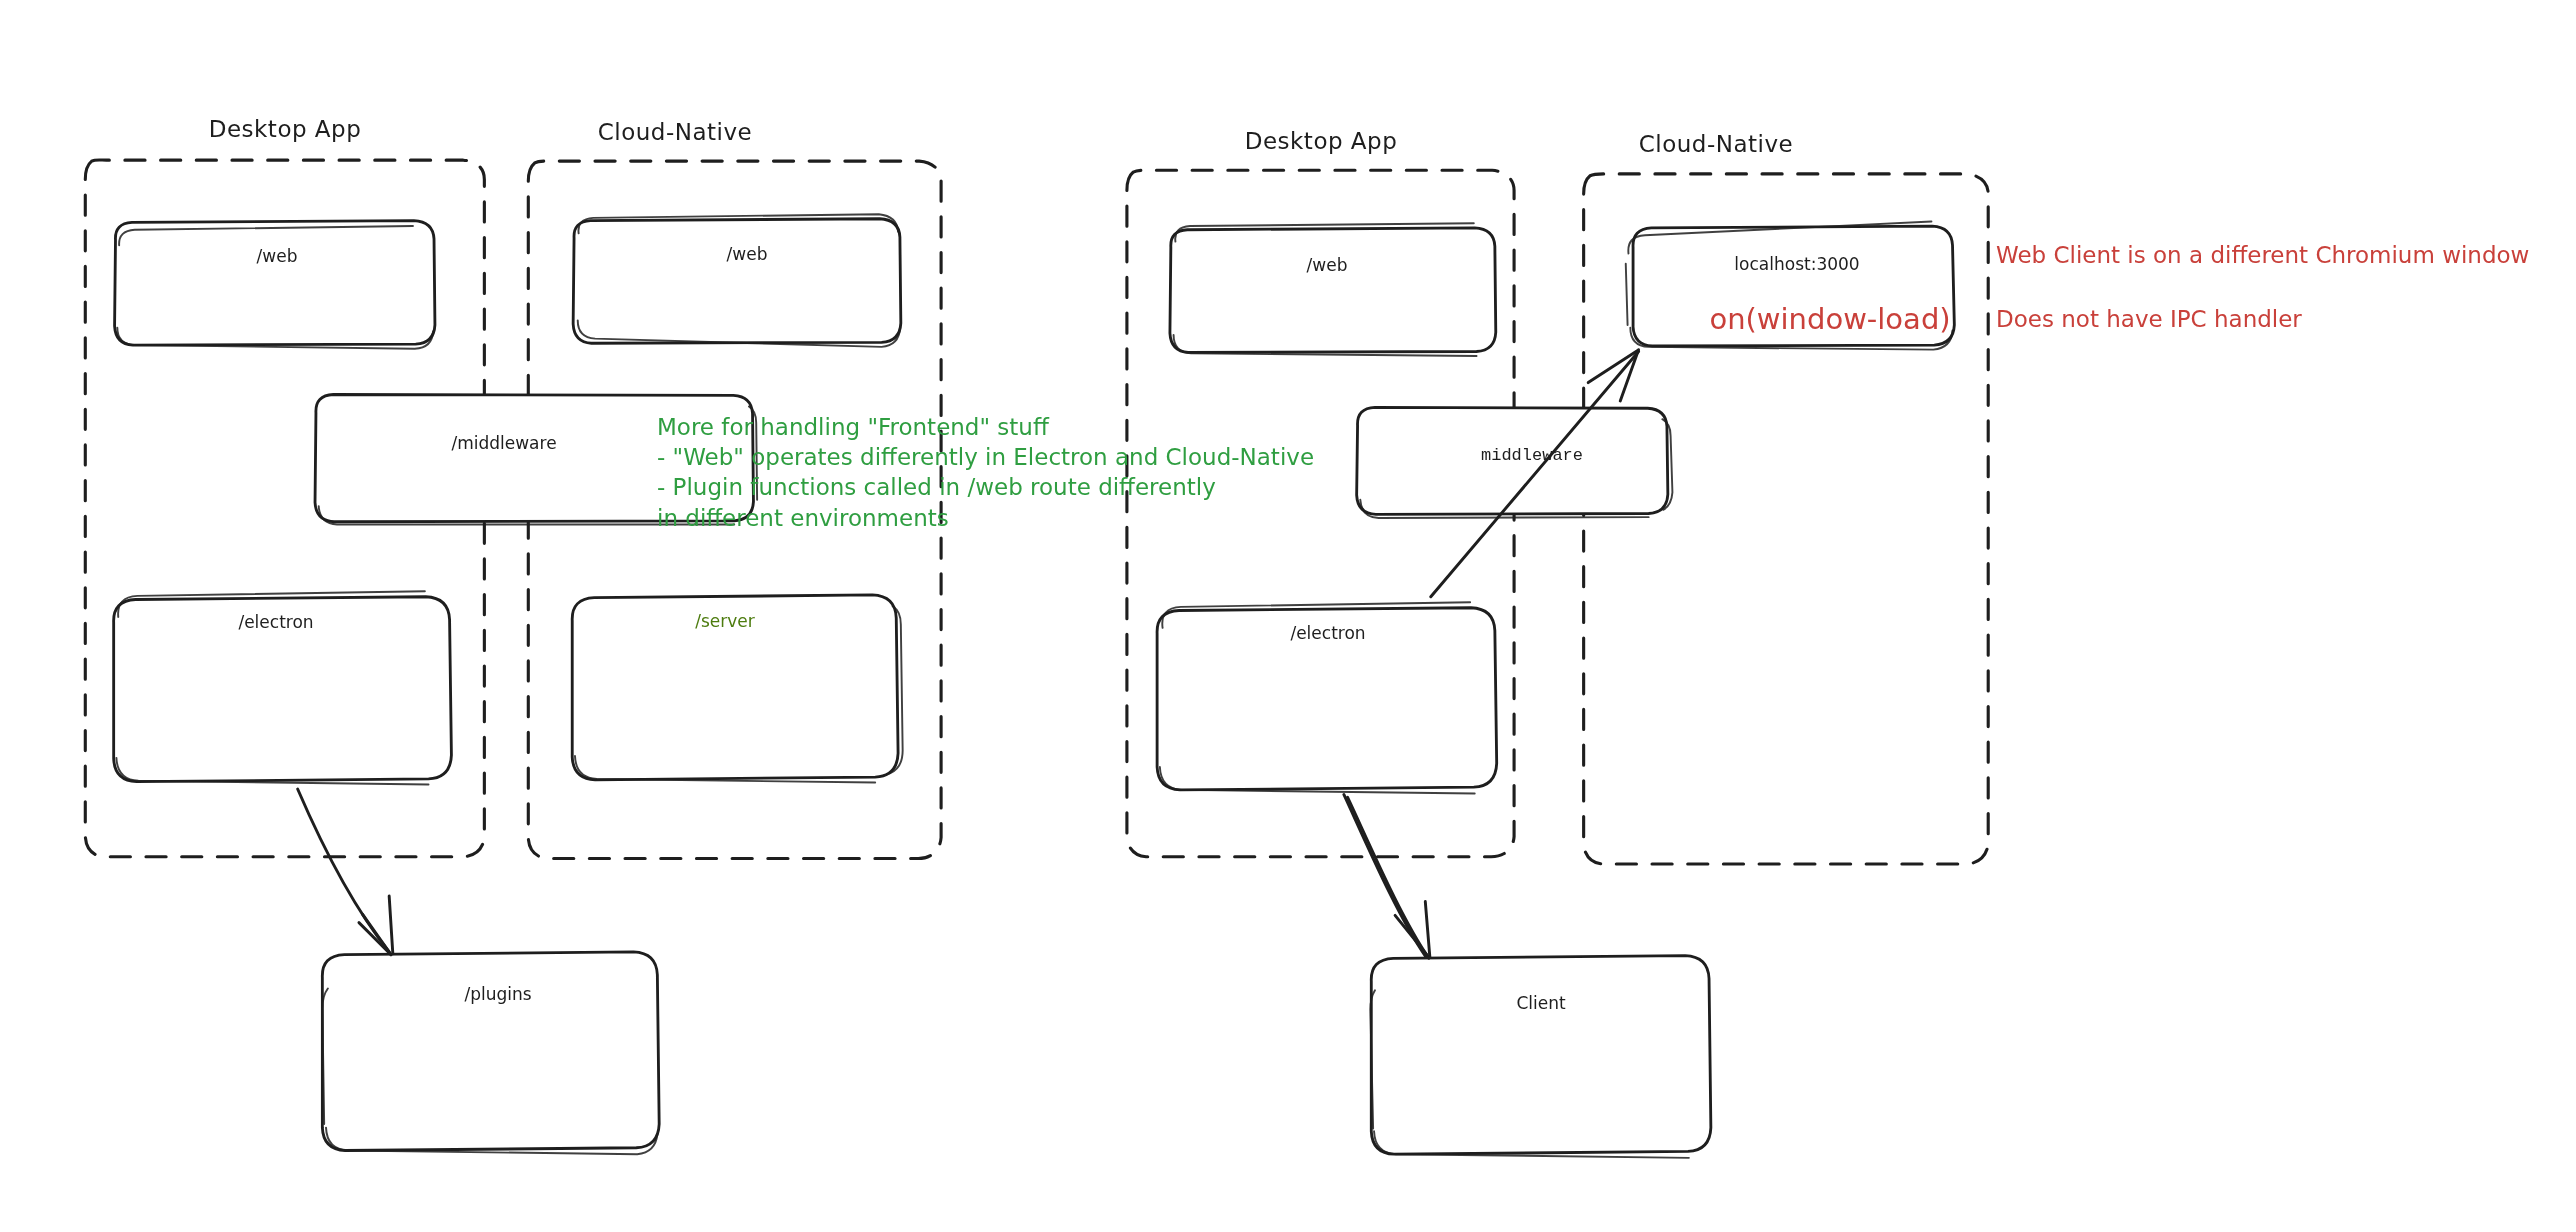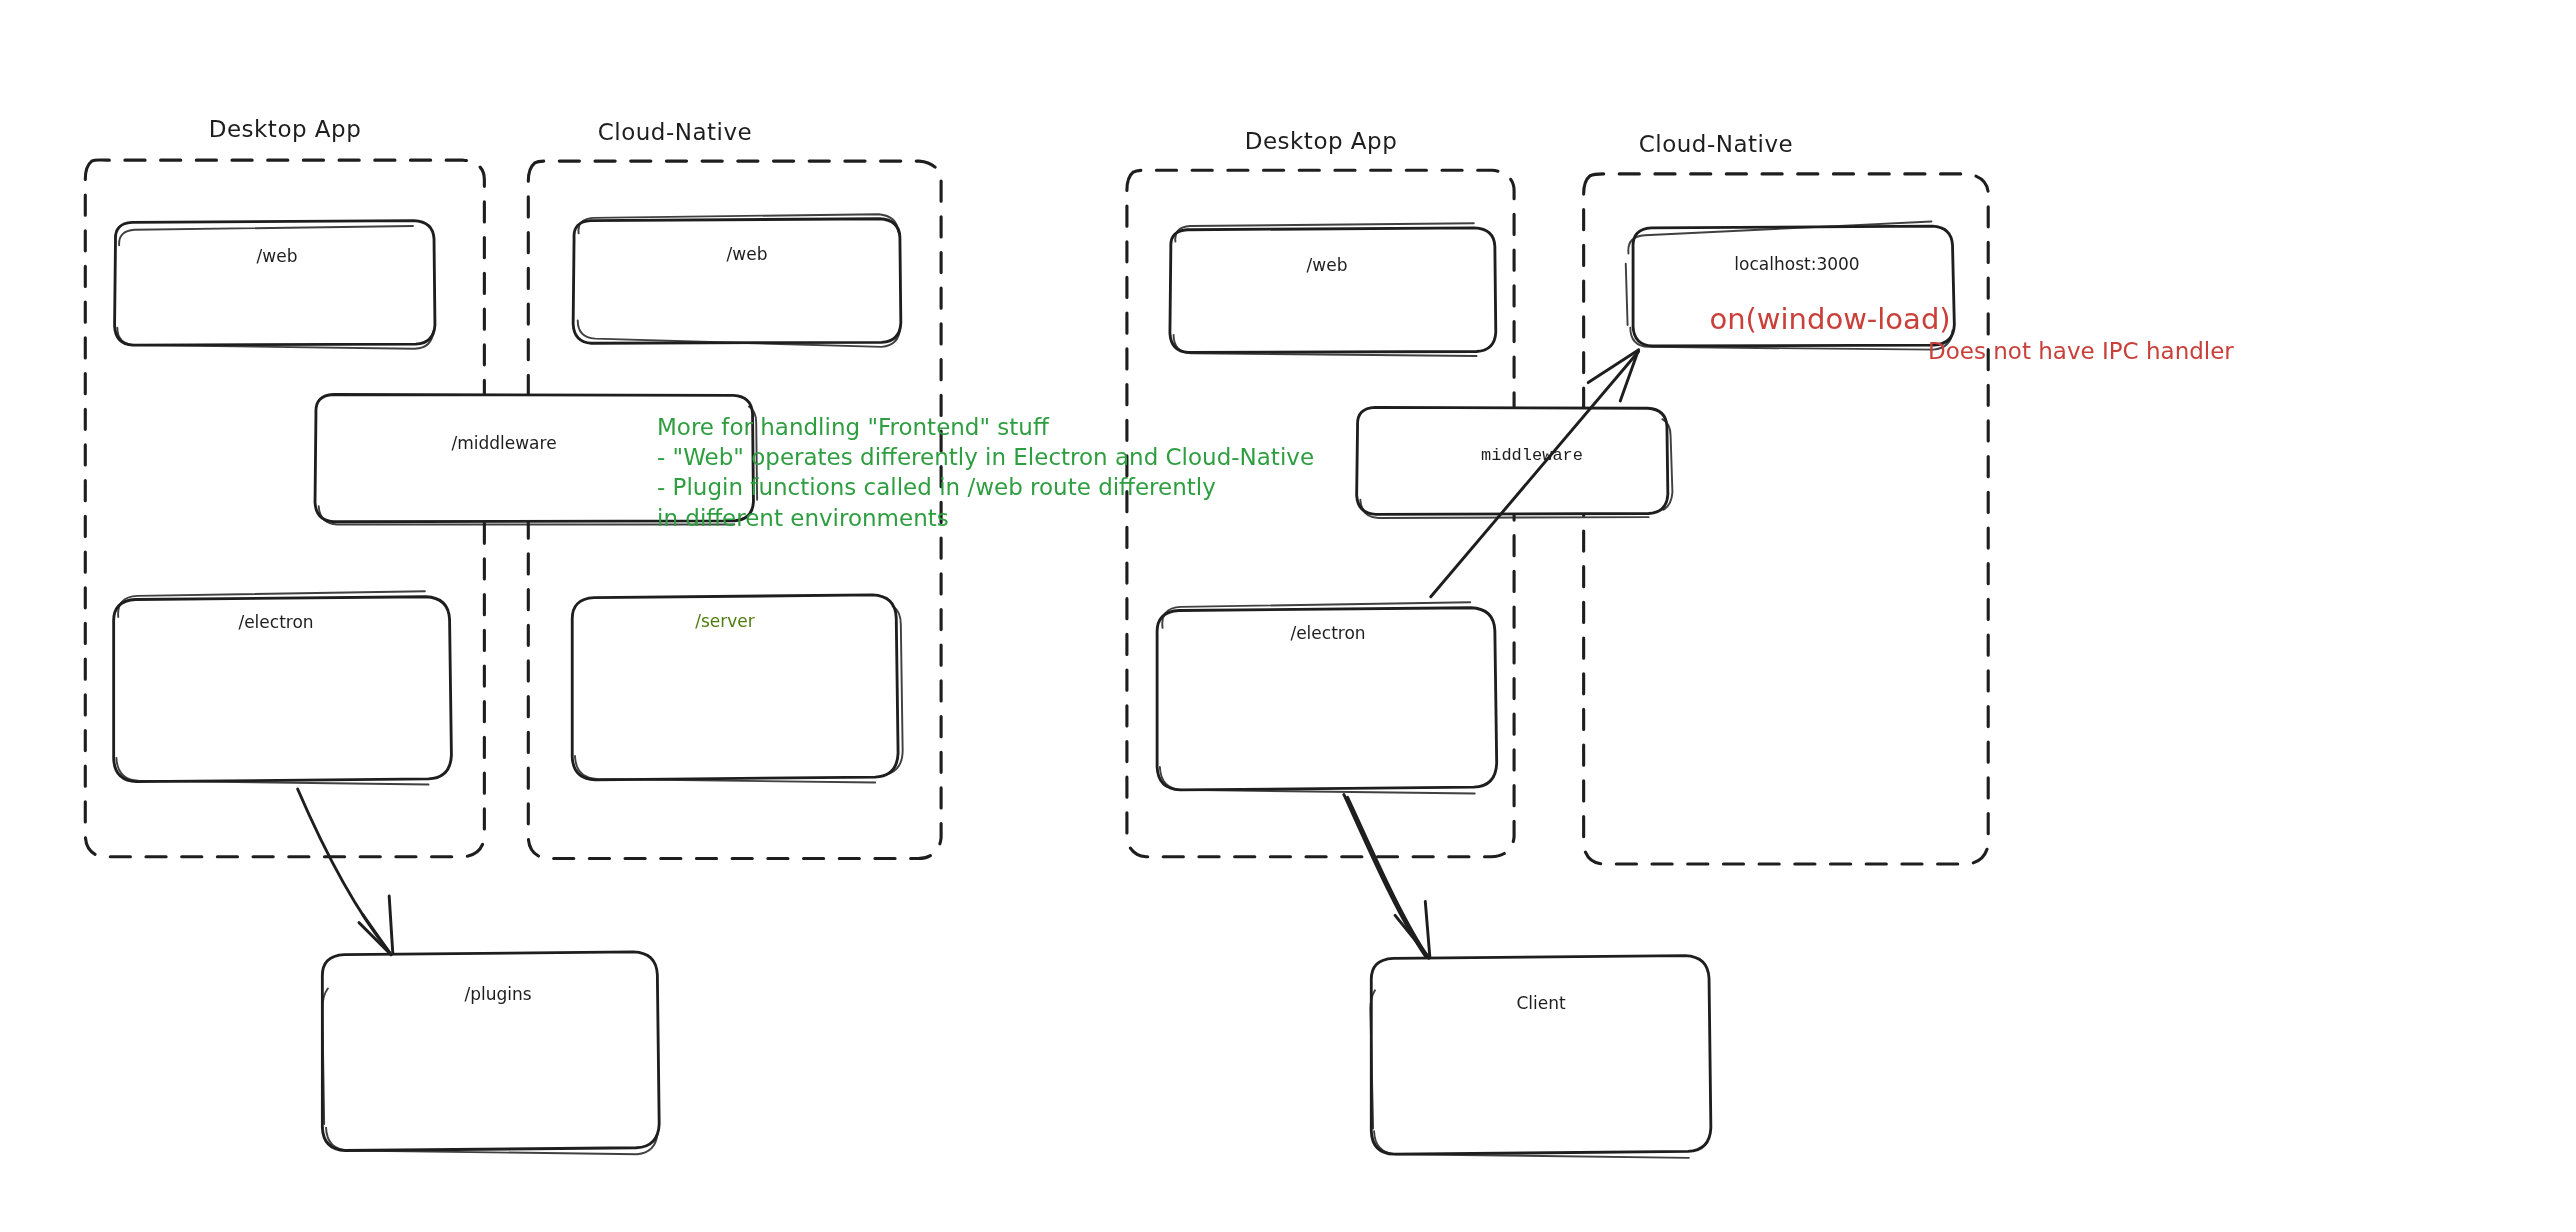--- a/index.html
+++ b/index.html
@@ -183,16 +183,17 @@
   <div class="grp-title" style="left:1321px;top:128px;">Desktop App</div>
   <div class="grp-title" style="left:1716px;top:131px;">Cloud-Native</div>
 
   <div class="node-label" style="left:1327px;top:255px;">/web</div>
   <div class="node-label" style="left:1797px;top:254px;">localhost:3000</div>
   <div class="node-sub ann-red" style="left:1830px;top:302px;color:#c9403a;">on(window-load)</div>
   <div class="node-label" style="left:1532px;top:446px;font-family:Liberation Mono, monospace;">middleware</div>
   <div class="node-label" style="left:1328px;top:623px;">/electron</div>
   <div class="node-label" style="left:1541px;top:993px;">Client</div>
 
-  <div class="ann ann-red" style="left:1928px;top:304px;margin-top:32px;">Does not have IPC handler</div>
+  <div class="ann ann-red" style="left:1996px;top:240px;">Web Client is on a different Chromium window</div>
+  <div class="ann ann-red" style="left:1996px;top:304px;">Does not have IPC handler</div>
 
 </div>
 
 
 </body></html>

